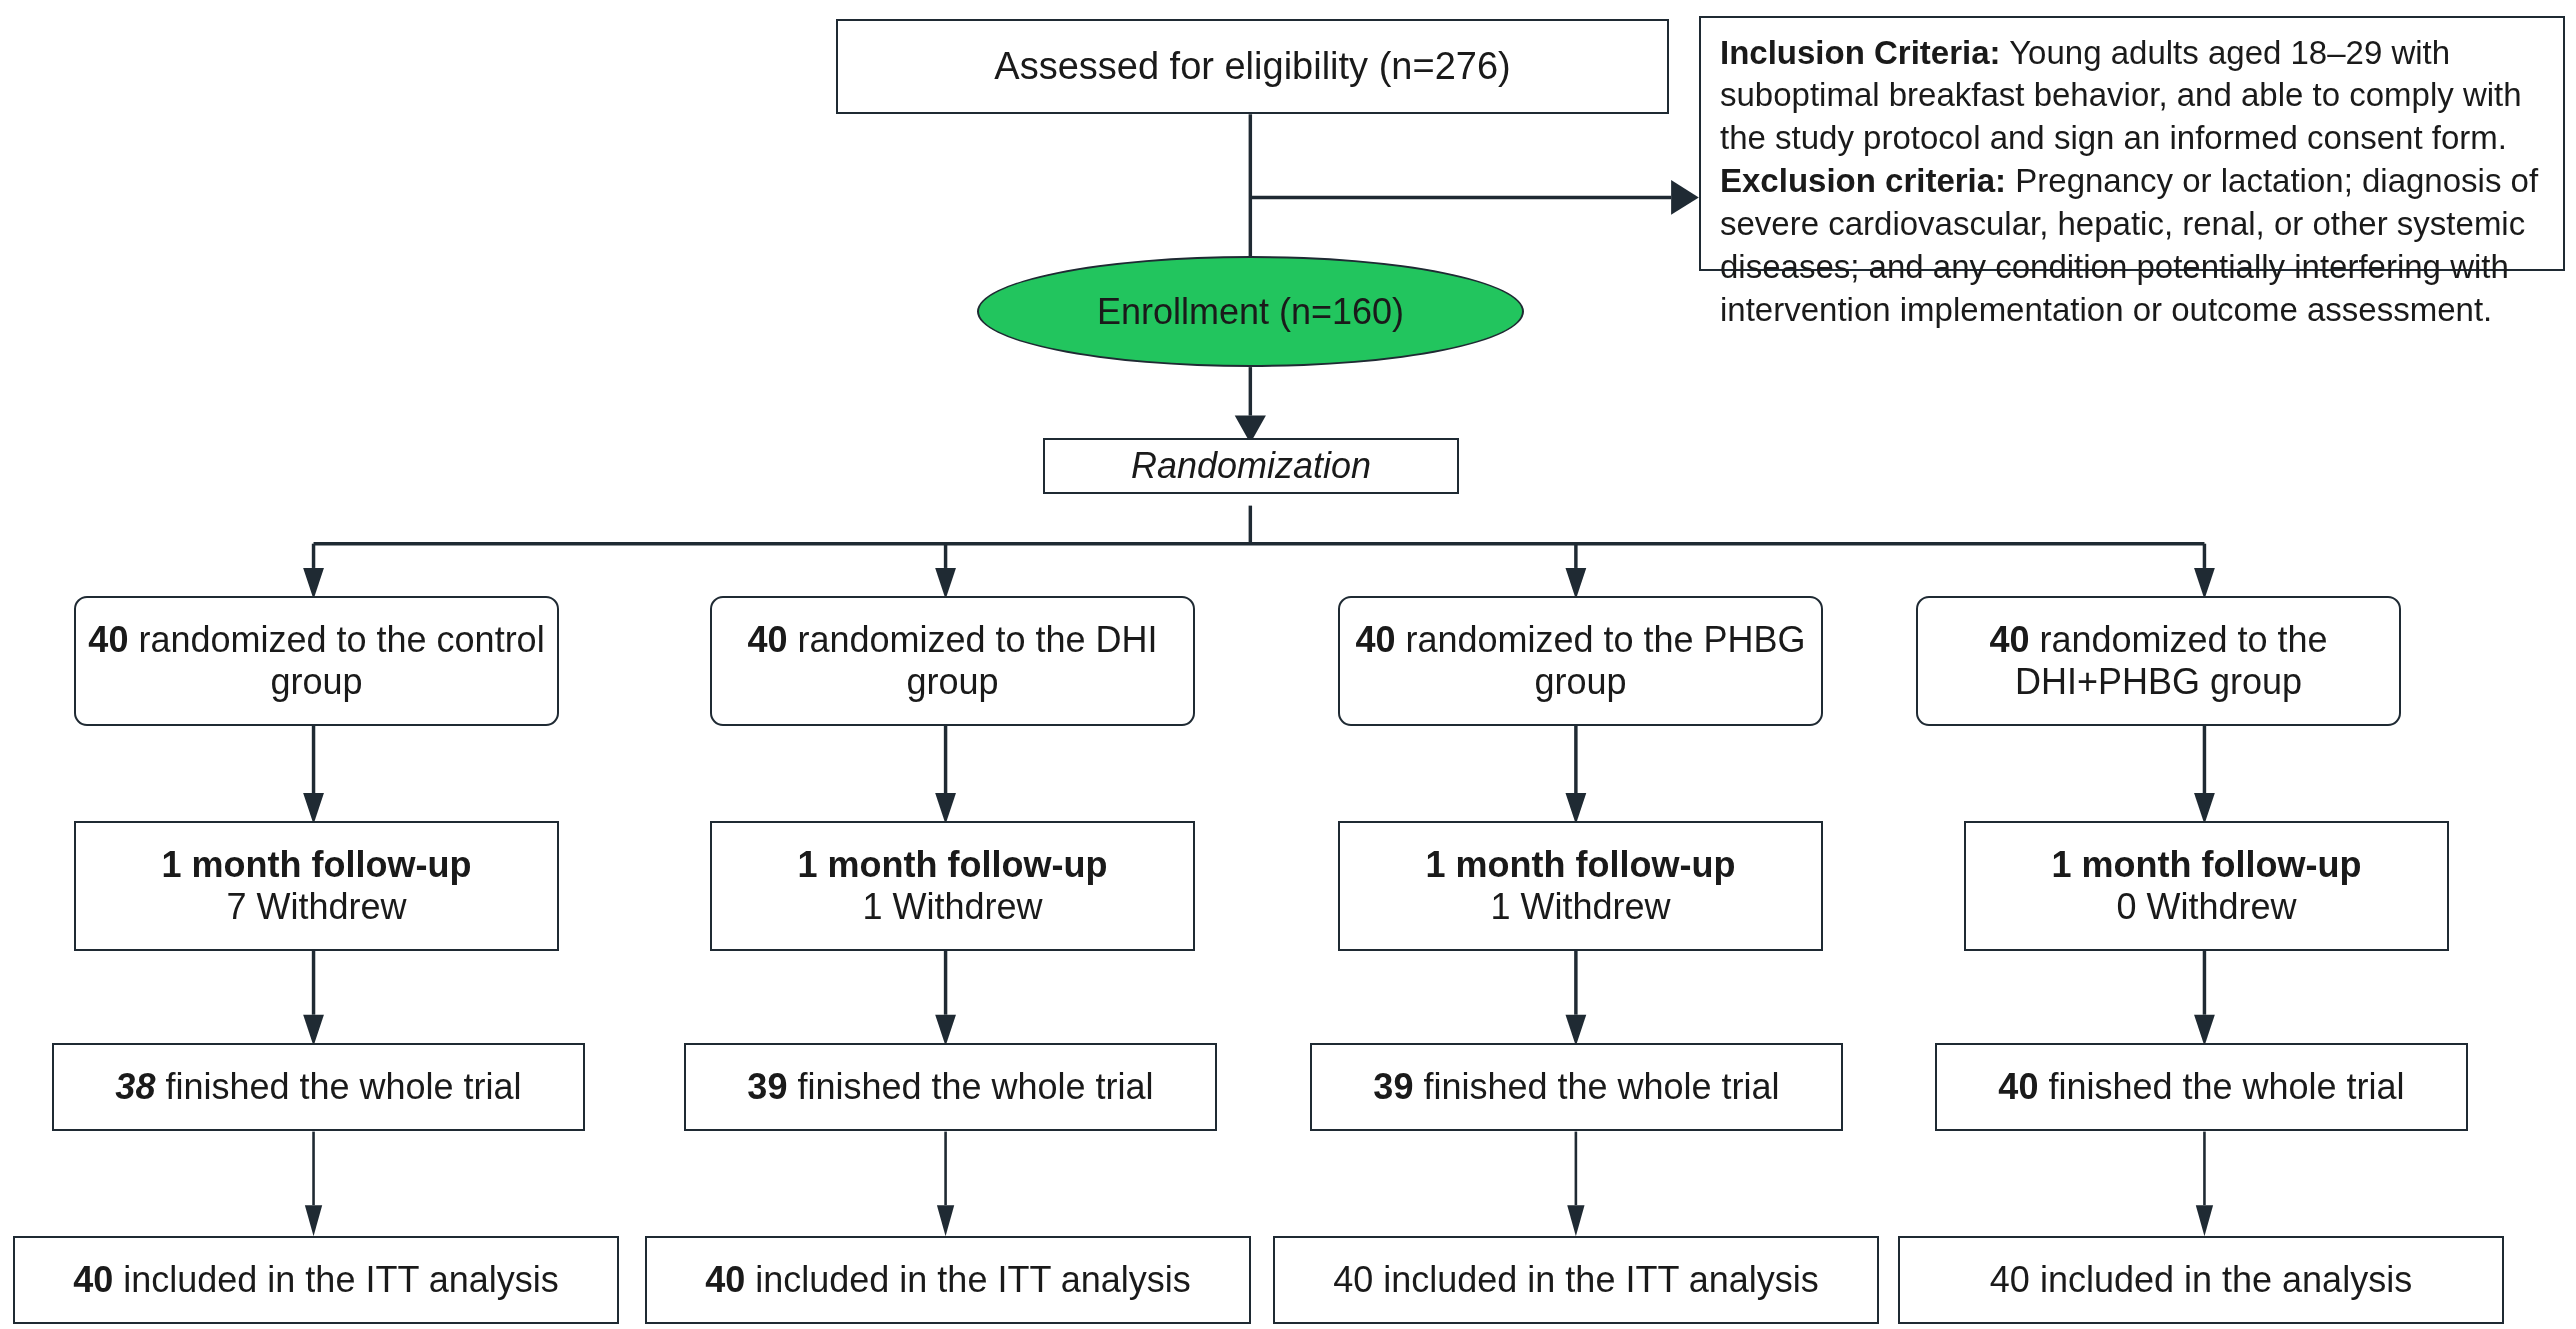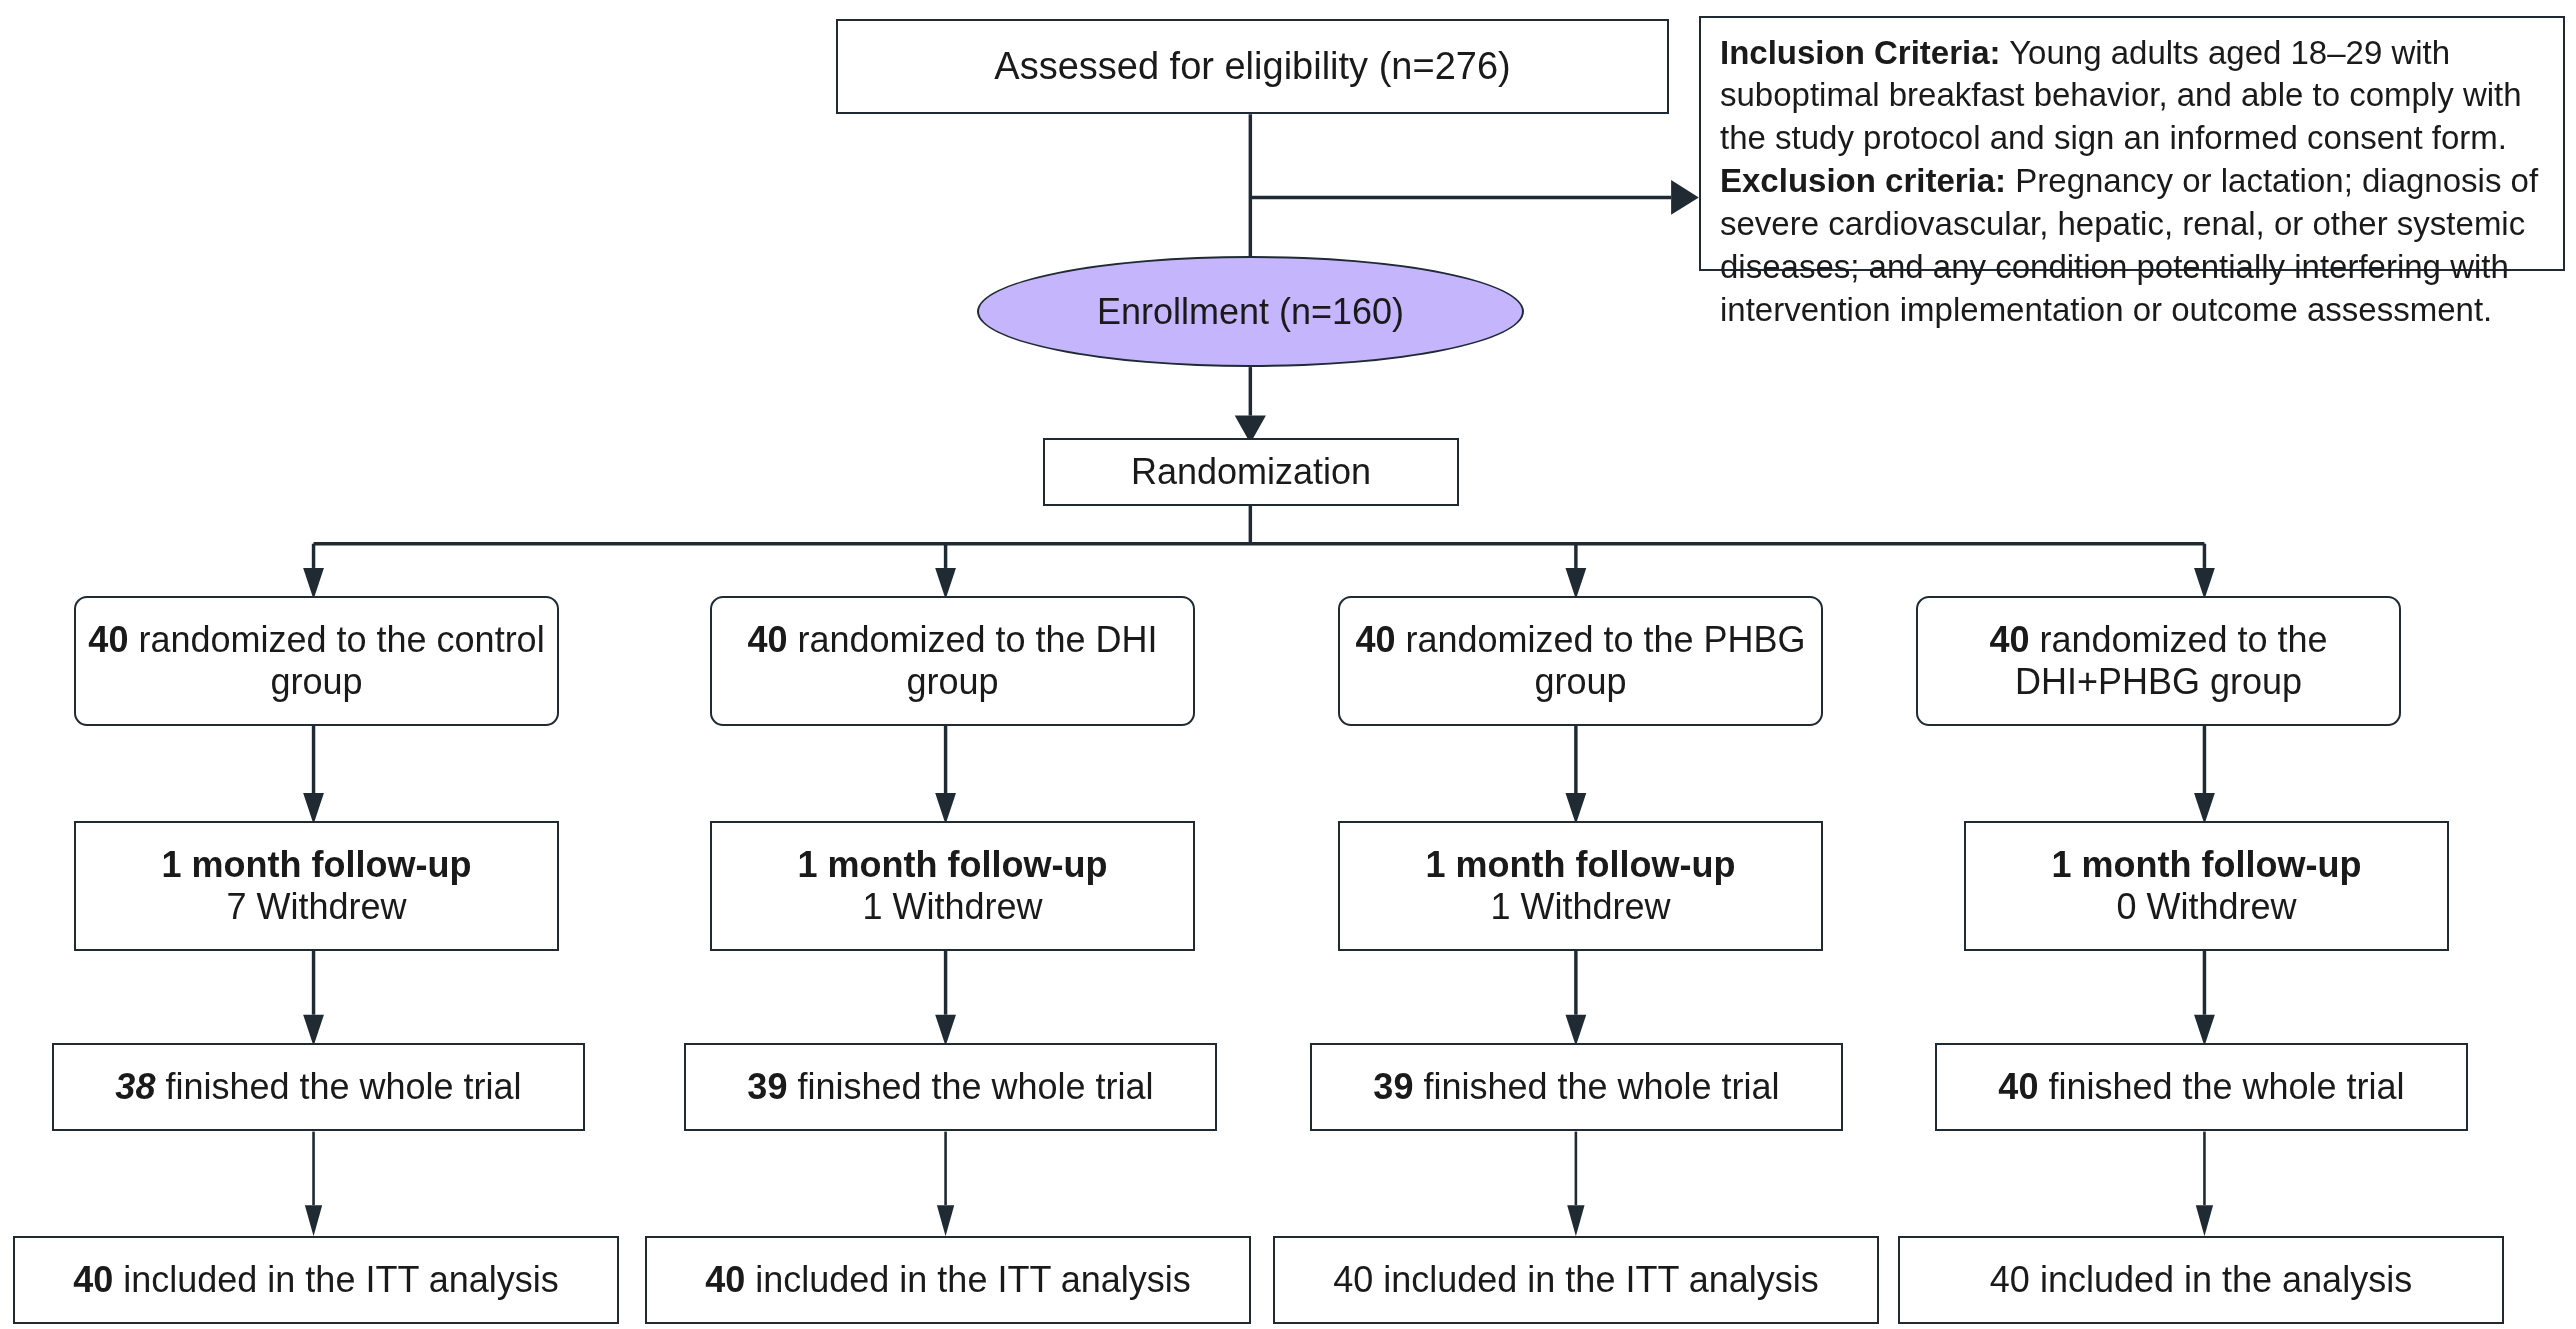--- a/index.html
+++ b/index.html
@@ -44,21 +44,21 @@
     width: 100%;
     padding: 0 3px;
     box-sizing: border-box;
   }
   .node b {
     font-weight: bold;
   }
   .ellipse-node {
     position: absolute;
     box-sizing: border-box;
-    background: #c4b5fd;
+    background: #22c55e;
     border: 2.6px solid #1f2a33;
     border-radius: 50%;
     display: flex;
     align-items: center;
     justify-content: center;
     text-align: center;
     z-index: 2;
   }
   
   #node-assessed {
@@ -73,22 +73,23 @@
     text-align: left;
     line-height: 1.30;
     padding: 14px 17.3px 7px 19px;
   }
   #node-criteria .txt { padding: 0; text-align: left; }
   #node-enrollment {
     left: 977px; top: 256px; width: 547px; height: 111px;
     font-size: 36px;
   }
   #node-randomization {
-    left: 1043px; top: 438px; width: 416px; height: 68px;
+    left: 1043px; top: 438px; width: 416px; height: 56px;
     font-size: 36px;
+    font-style: italic;
   }
   .row-alloc { top: 596px; height: 130px; font-size: 36px; border-radius: 13px; }
   .row-follow { top: 821px; height: 130px; font-size: 36px; }
   .row-finish { top: 1043px; height: 88px; font-size: 36px; }
   .row-itt    { top: 1236px; height: 88px; font-size: 36px; }
 
   
   .c1.row-alloc  { left: 74px;   width: 485px; }
   .c2.row-alloc  { left: 710px;  width: 485px; }
   .c3.row-alloc  { left: 1338px; width: 485px; }

